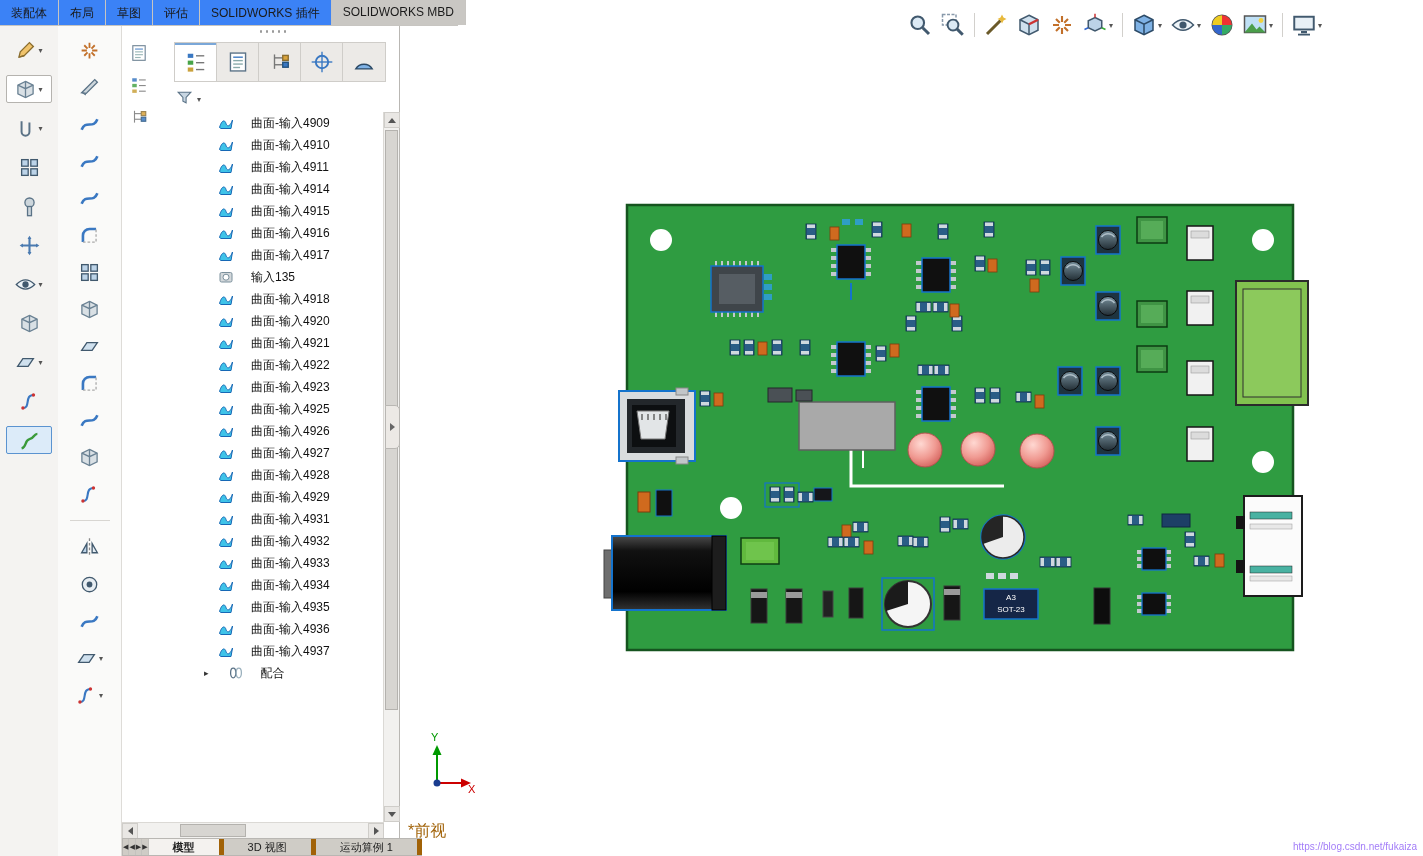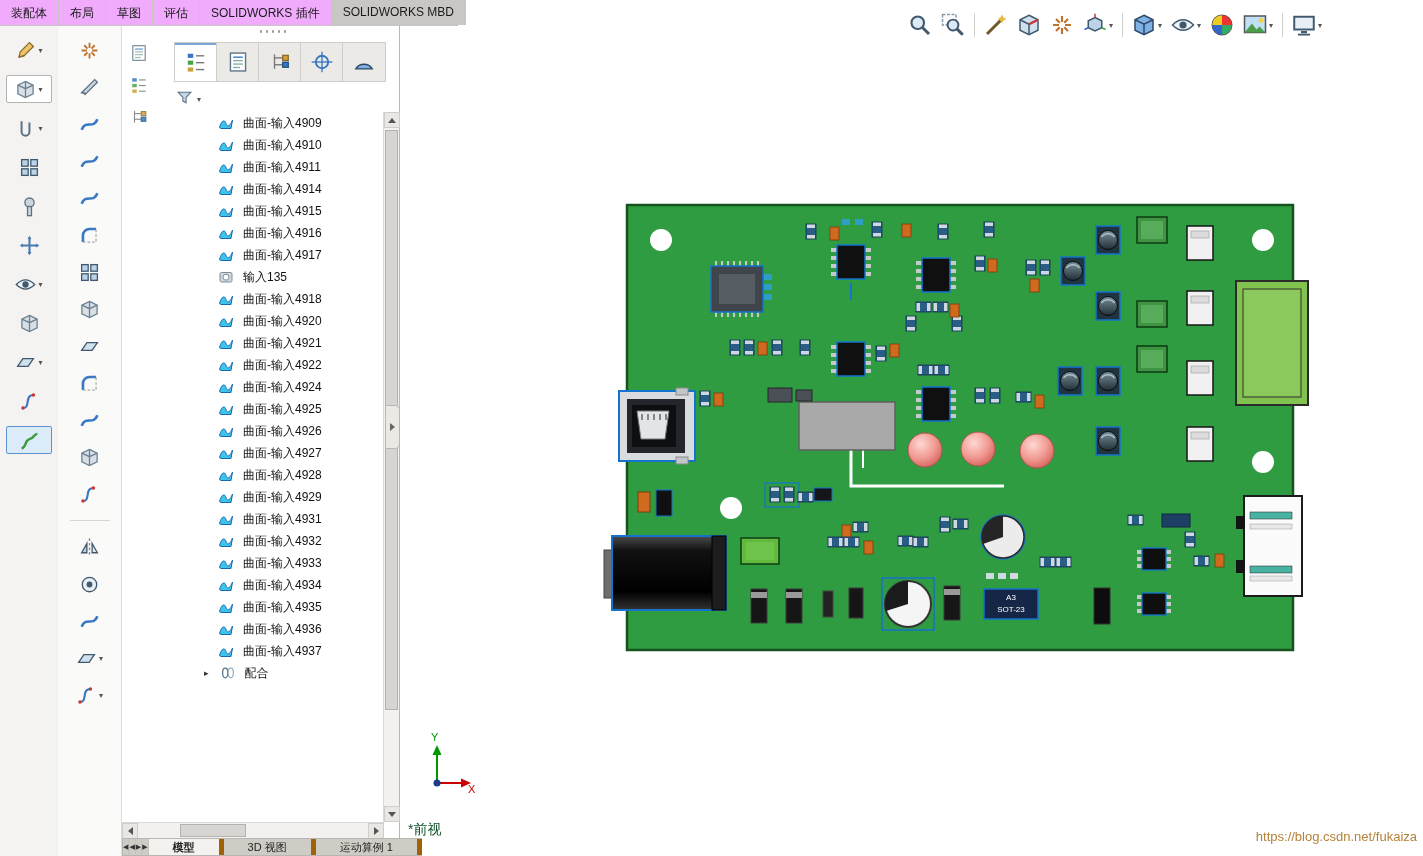--- a/index.html
+++ b/index.html
@@ -5,21 +5,21 @@
 *{margin:0;padding:0;box-sizing:border-box}
 html,body{width:1423px;height:856px;overflow:hidden;background:#fff;
   font-family:"Liberation Sans","DejaVu Sans",sans-serif;font-size:12px;color:#1a1a1a}
 .app{position:relative;width:1423px;height:856px;background:#fff}
 #vp{position:absolute;left:0;top:0;width:1423px;height:856px}
 svg{font-family:inherit}
 .icon{display:inline-block}
 .icon svg{width:100%;height:100%;display:block}
 
 
-.menubar{position:absolute;left:0;top:0;width:458px;height:26px;background:#f0abfc;
+.menubar{position:absolute;left:0;top:0;width:458px;height:26px;background:#3b82f6;
   border-bottom:1px solid #c7c5c1;border-right:1px solid #c7c5c1;display:flex;z-index:30}
 .menu-tab{padding:5px 11px;font-size:12px;border-right:1px solid #c7c5c1;white-space:nowrap;cursor:default}
 .menu-tab.active{background:#c9c7c3}
 
 
 .tbcol{position:absolute;top:26px;bottom:0;display:flex;flex-direction:column;align-items:center;z-index:20}
 #tb1{left:0;width:58px;background:#f4f3f1;padding-top:10px;gap:11px}
 #tb2{left:58px;width:64px;background:#fafaf9;border-right:1px solid #dedcd8;padding-top:10px;gap:9px}
 .tb-btn{display:flex;align-items:center;justify-content:center;width:46px;height:28px;
   border:1px solid transparent;border-radius:2px;flex:0 0 auto}
@@ -38,21 +38,21 @@
 .pane-mini .icon{width:18px;height:18px;opacity:.85}
 .pane-tabs{position:absolute;left:52px;top:16px;display:flex;height:40px;background:#eceae7;
   border:1px solid #cfcdc9}
 .pane-tab{width:42px;display:flex;align-items:center;justify-content:center;border-right:1px solid #cfcdc9}
 .pane-tab:last-child{border-right:none}
 .pane-tab .icon{width:22px;height:22px}
 .pane-tab.active{background:#fff;box-shadow:inset 0 2px 0 #7aa7d8}
 .filter-row{position:absolute;left:54px;top:62px;height:22px;display:flex;align-items:center;gap:2px}
 .filter-row .icon{width:17px;height:17px}
 .tree{position:absolute;left:0;top:86px;right:16px;bottom:16px;overflow:hidden;font-size:12px}
-.tree-row{position:relative;display:flex;align-items:center;height:22px;padding-left:96px;gap:9px;
+.tree-row{position:relative;display:flex;align-items:center;height:22px;padding-left:96px;gap:17px;
   white-space:nowrap}
 .tree-row .icon{width:16px;height:16px;flex:0 0 16px}
 .tree-label{color:#111}
 .expander{font-size:9px;color:#333;margin-right:2px}
 
 
 .vscroll{position:absolute;right:0;top:86px;bottom:16px;width:16px;background:#f2f1ef;
   border-left:1px solid #dbd9d5}
 .vthumb{position:absolute;left:1px;right:1px;top:18px;height:580px;background:#d7d5d1;border:1px solid #b4b2ae}
 .sb-btn{position:absolute;width:16px;height:16px;background:#e9e7e4;border:1px solid #cfcdc9;
@@ -78,22 +78,22 @@
 .doc-tab{padding:0 24px;font-size:11px;display:flex;align-items:center;background:#cfccc6;
   border-right:5px solid #a16207;color:#222;white-space:nowrap}
 .doc-tab.active{background:#f4f2ef;font-weight:bold}
 
 
 .headsup{position:absolute;left:905px;top:8px;height:34px;display:flex;align-items:center;gap:3px;z-index:30}
 .hu-btn{display:flex;align-items:center;padding:2px 3px;border-radius:3px}
 .hu-btn .icon{width:24px;height:24px}
 .hu-sep{width:1px;height:24px;background:#d2d0cc;margin:0 3px}
 
-.viewlabel{position:absolute;left:408px;top:821px;font-size:14px;color:#14532d;z-index:6}
-.watermark{position:absolute;right:6px;bottom:12px;font-size:13px;color:#a16207;opacity:.8;z-index:5}
+.viewlabel{position:absolute;left:408px;top:821px;font-size:16px;color:#a16207;z-index:6}
+.watermark{position:absolute;right:6px;bottom:4px;font-size:10px;color:#8b5cf6;opacity:.8;z-index:5}
 </style>
 </head>
 <body>
 
 <div class="app">
 
 <svg id="vp" viewBox="0 0 1423 856">
 <defs>
 <radialGradient id="pinkG" cx="0.38" cy="0.32" r="0.78">
 <stop offset="0" stop-color="#ffd8d2"></stop>
@@ -785,21 +785,21 @@
             </svg>
           </span>
           <span class="tree-label">曲面-输入4922</span>
         </div>
         <div class="tree-row">
           <span class="icon">
             <svg viewBox="0 0 16 16" xmlns="http://www.w3.org/2000/svg">
               <path d="M1.5 12.5C4 4 7 5 8 8.5c1 3.5 4 3.5 6.5-3.5L13 13.5H3z" fill="#3fc3e8" stroke="#1668b5"></path>
             </svg>
           </span>
-          <span class="tree-label">曲面-输入4924</span>
+          <span class="tree-label">曲面-输入4923</span>
         </div>
         <div class="tree-row">
           <span class="icon">
             <svg viewBox="0 0 16 16" xmlns="http://www.w3.org/2000/svg">
               <path d="M1.5 12.5C4 4 7 5 8 8.5c1 3.5 4 3.5 6.5-3.5L13 13.5H3z" fill="#3fc3e8" stroke="#1668b5"></path>
             </svg>
           </span>
           <span class="tree-label">曲面-输入4925</span>
         </div>
         <div class="tree-row">

